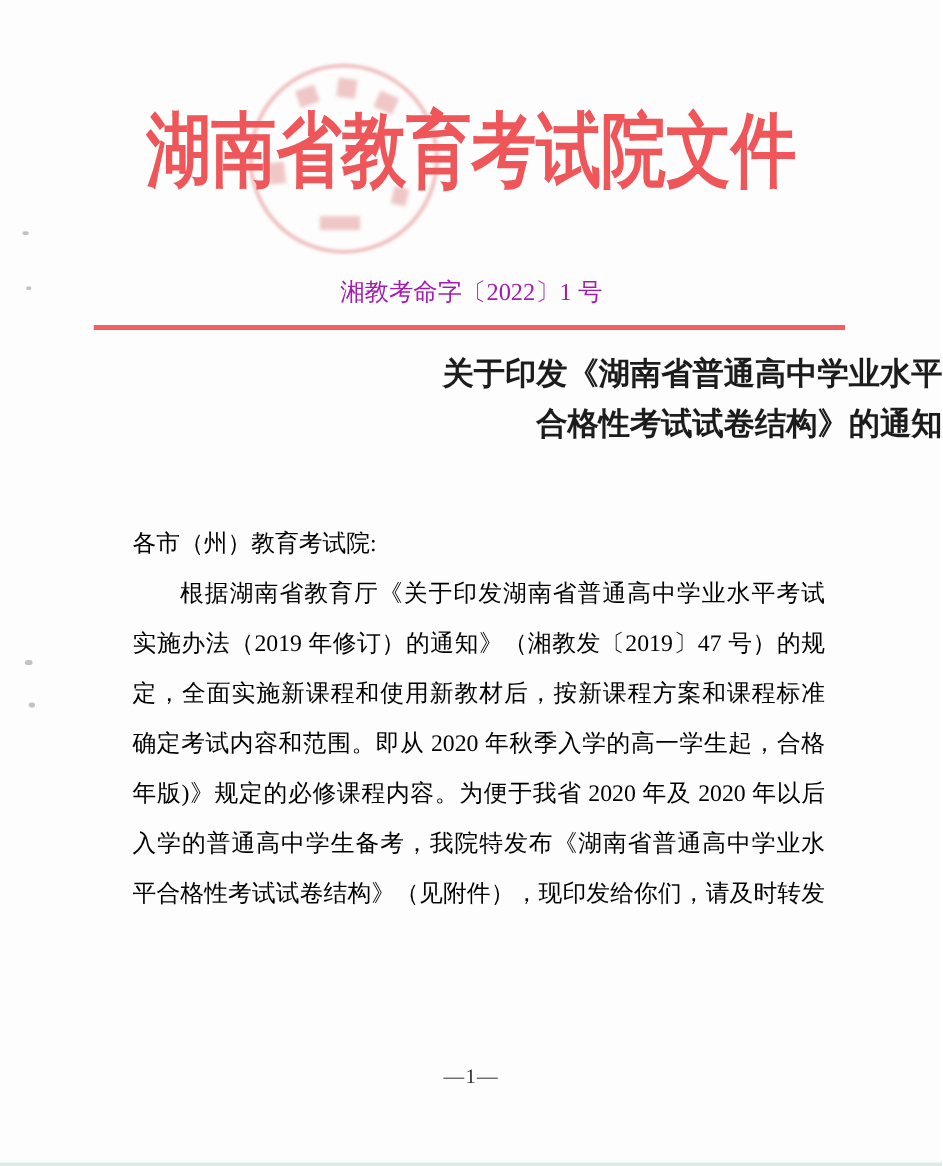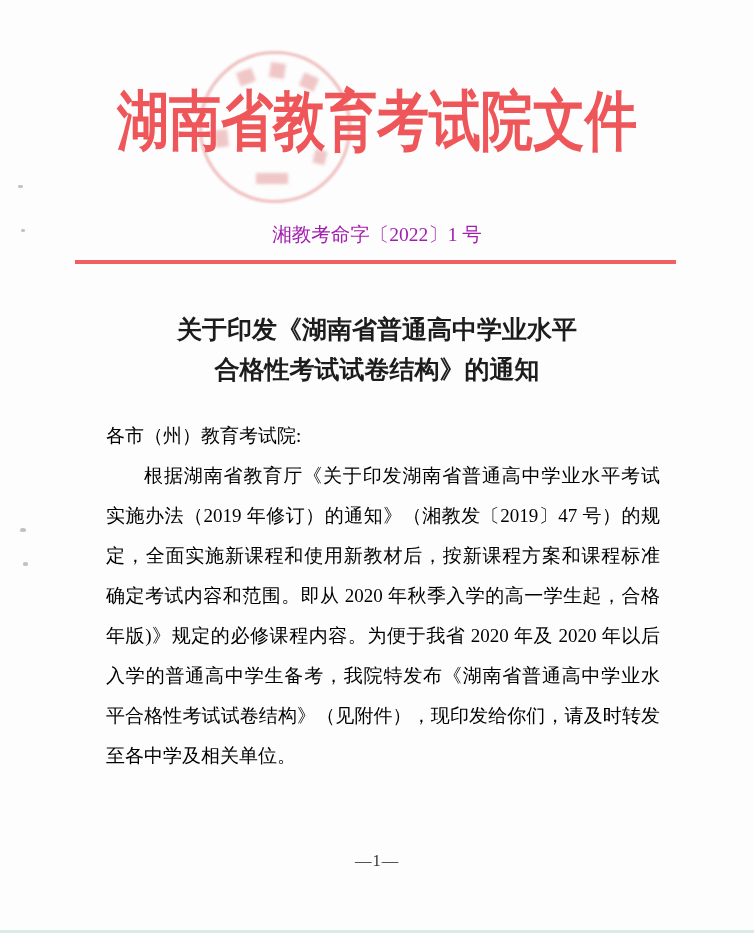--- a/index.html
+++ b/index.html
@@ -52,22 +52,22 @@
     font-size:19.5px;line-height:24px;
     color:#a21caf;
     z-index:2;
   }
   .red-rule{
     position:absolute;top:260px;left:75px;width:601px;height:4px;
     background:#f25f63;
     z-index:2;
   }
   .subject{
-    position:absolute;top:310px;left:0;width:754px;
-    text-align:center;
+    position:absolute;top:280px;left:0;width:754px;
+    text-align:right;
     font-weight:bold;
     font-size:25px;line-height:40px;
     color:#1c1c1c;
   }
   .body-text{
     position:absolute;top:416px;left:106px;width:554px;
     font-size:19px;line-height:40px;
     color:#000000;
   }
   .line{text-align:left;}
@@ -118,21 +118,20 @@
 
   <div class="body-text">
     <div class="line">各市（州）教育考试院:</div>
     <div class="line stretch indent">根据湖南省教育厅《关于印发湖南省普通高中学业水平考试</div>
     <div class="line stretch">实施办法（2019 年修订）的通知》（湘教发〔2019〕47 号）的规</div>
     <div class="line stretch">定，全面实施新课程和使用新教材后，按新课程方案和课程标准</div>
     <div class="line stretch">确定考试内容和范围。即从 2020 年秋季入学的高一学生起，合格</div>
     <div class="line stretch">年版)》规定的必修课程内容。为便于我省 2020 年及 2020 年以后</div>
     <div class="line stretch">入学的普通高中学生备考，我院特发布《湖南省普通高中学业水</div>
     <div class="line stretch">平合格性考试试卷结构》（见附件），现印发给你们，请及时转发</div>
-    <div class="line">至各中学及相关单位。</div>
   </div>
 
   <div class="page-number">—1—</div>
 
   <i class="speck sp1"></i>
   <i class="speck sp2"></i>
   <i class="speck sp3"></i>
   <i class="speck sp4"></i>
 
   <div class="bottom-edge"></div>

